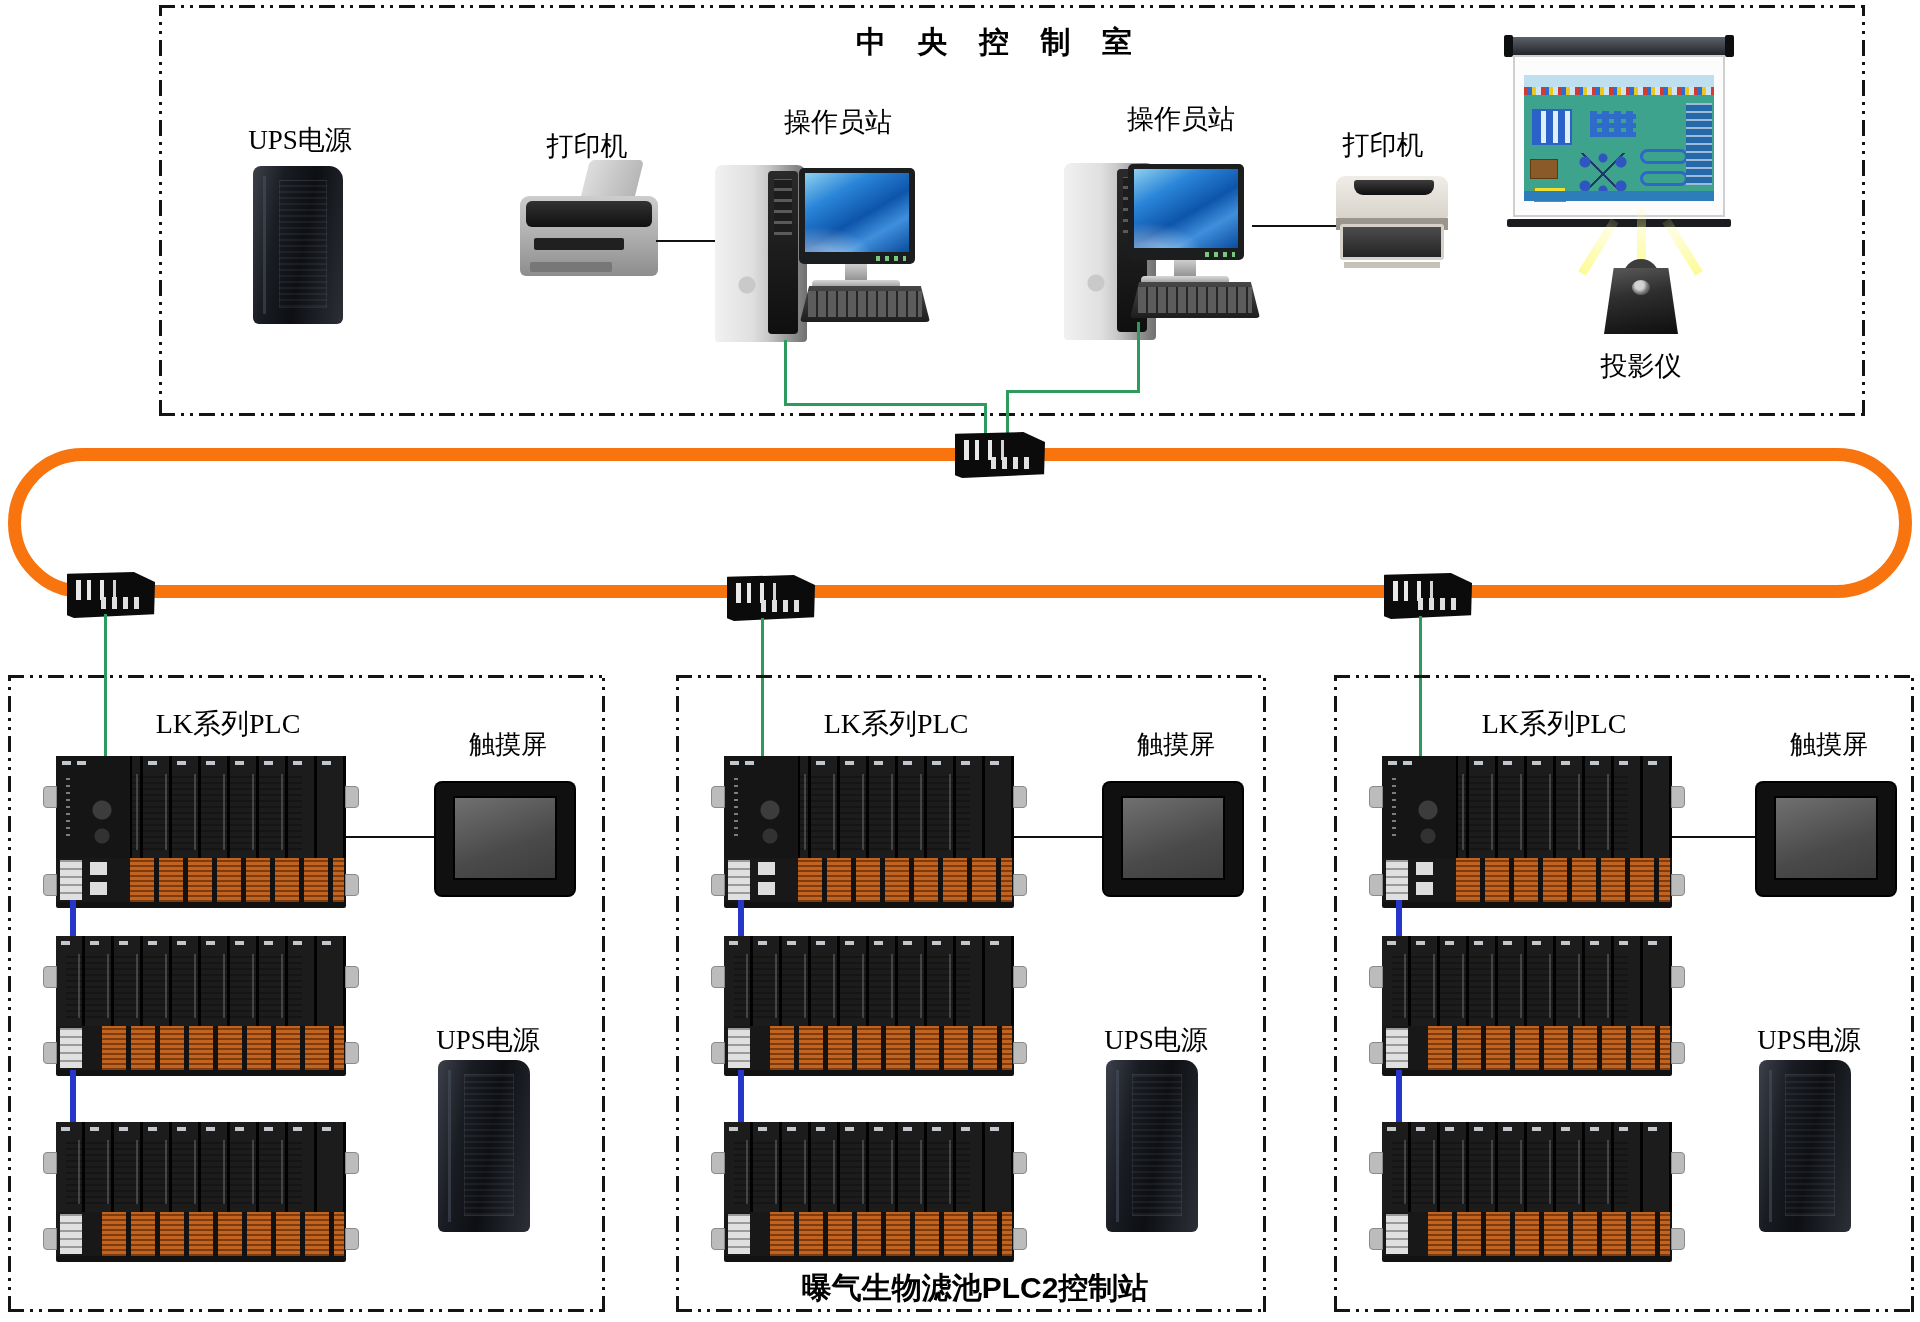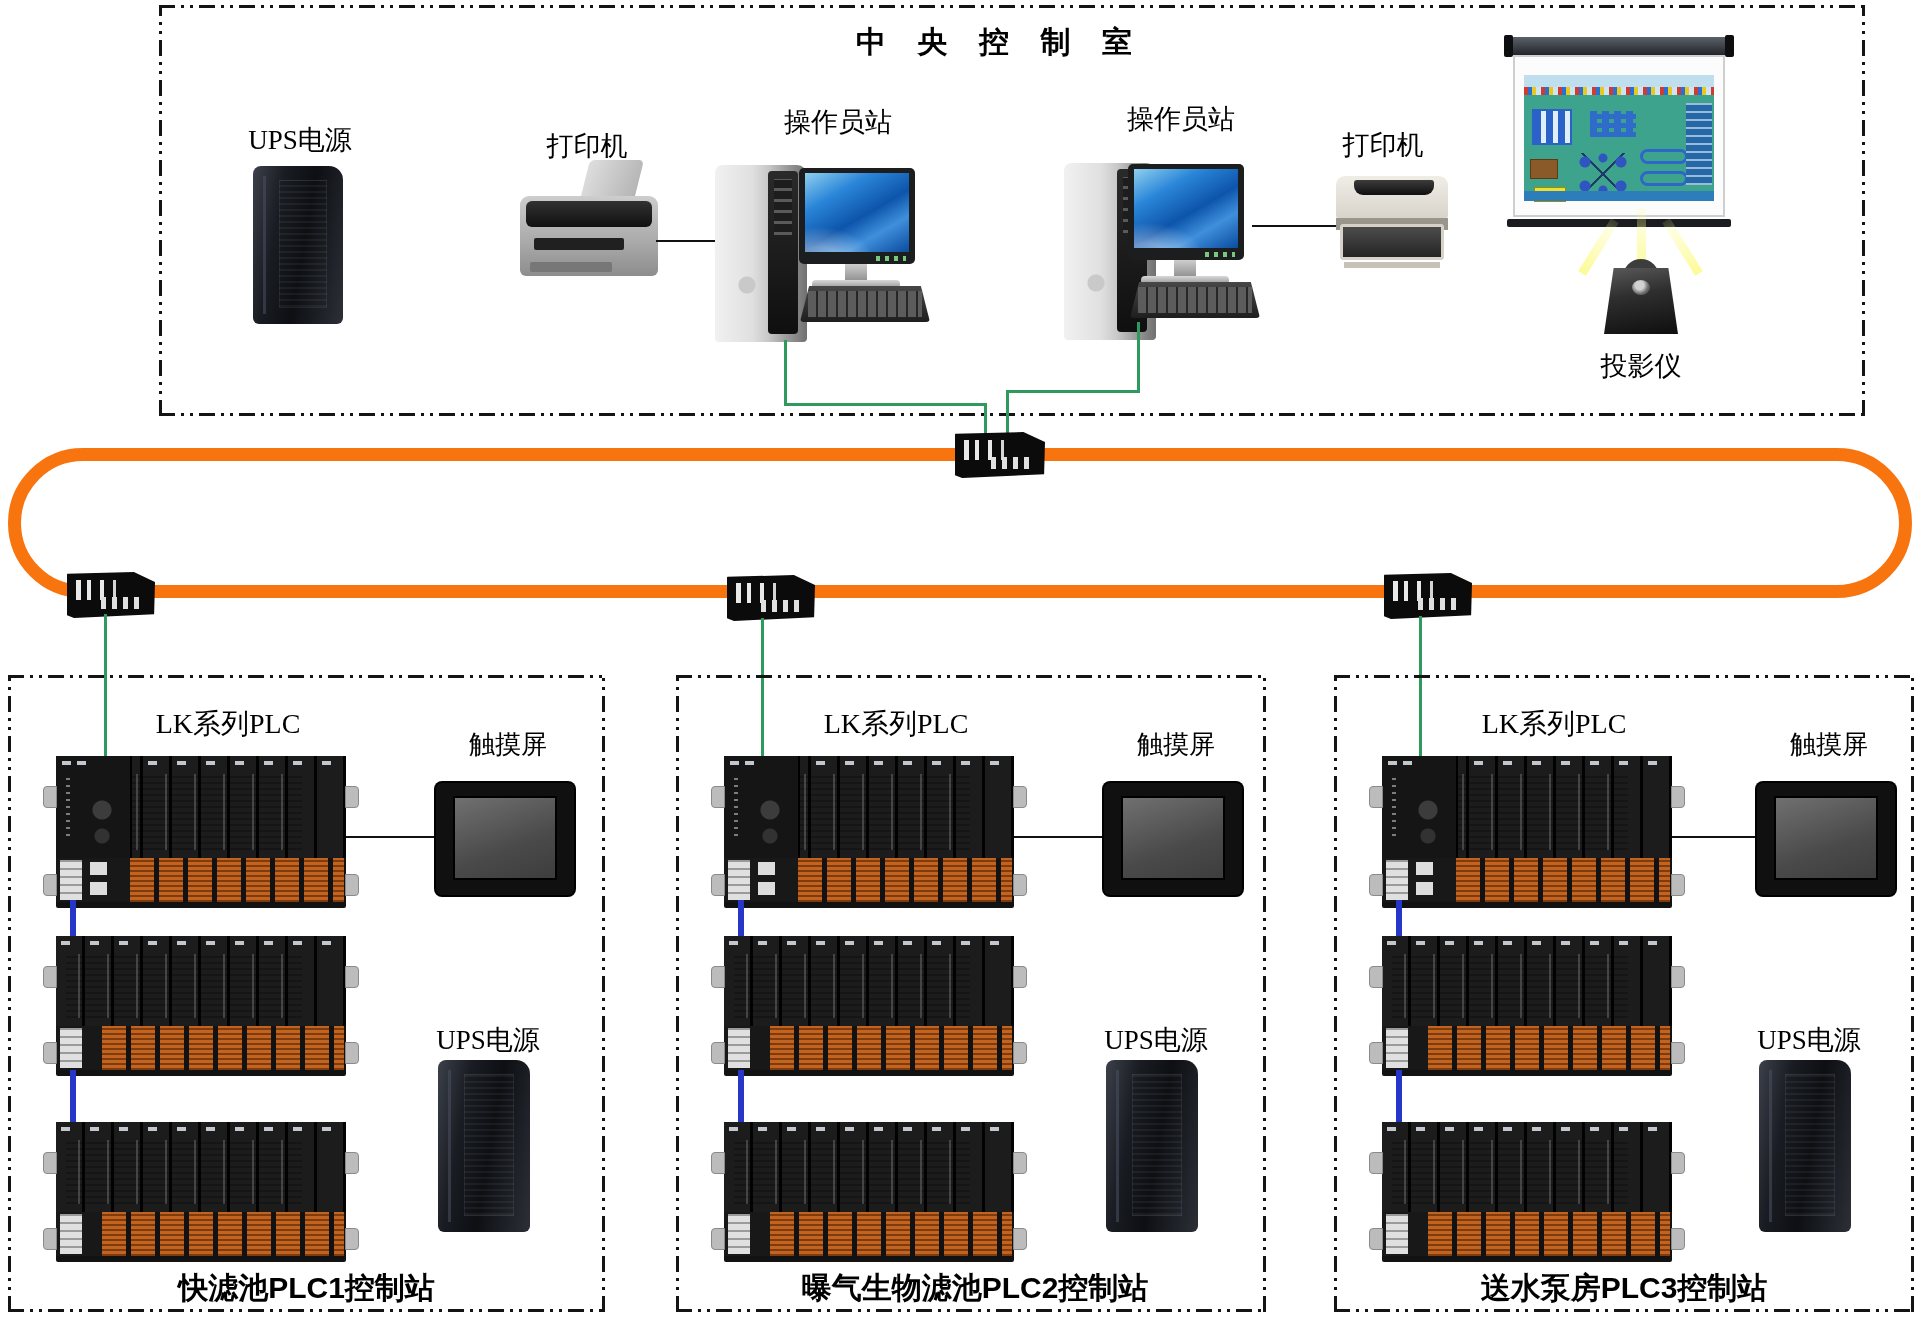--- a/index.html
+++ b/index.html
@@ -323,21 +323,20 @@
       <div class="modules"></div>
       <div class="orange-row"></div>
         <div class="io-left"></div>
       <div class="ear tl"></div>
         <div class="ear bl"></div>
       <div class="ear tr"></div>
         <div class="ear br"></div>
     </div>
     <div class="lbl big" style="left:360px;top:347px;width:240px">UPS电源</div>
     <div class="ups" style="left:430px;top:385px"></div>
-    <div class="station-name" style="left:0;right:0;top:593px">快滤池PLC1控制站</div>
   </div>
 
   <div class="station" style="left:676px;width:590px">
     <div class="dd-h" style="left:0;top:0;width:590px"></div>
     <div class="dd-h" style="left:0;top:634px;width:590px"></div>
     <div class="dd-v" style="left:0;top:0;height:637px"></div>
     <div class="dd-v" style="left:587px;top:0;height:637px"></div>
     <div class="lbl" style="left:70px;top:30px;width:300px;font-size:28px">LK系列PLC</div>
     <div class="lbl" style="left:425px;top:52px;width:150px;font-size:26px">触摸屏</div>
     <div class="rack tall rack-a" style="left:48px;top:81px">
@@ -411,16 +410,15 @@
       <div class="modules"></div>
       <div class="orange-row"></div>
         <div class="io-left"></div>
       <div class="ear tl"></div>
         <div class="ear bl"></div>
       <div class="ear tr"></div>
         <div class="ear br"></div>
     </div>
     <div class="lbl big" style="left:355px;top:347px;width:240px">UPS电源</div>
     <div class="ups" style="left:425px;top:385px"></div>
-    <div class="station-name" style="left:0;right:0;top:593px">送水泵房PLC3控制站</div>
   </div>
 
 </div>
 
 </body></html>

